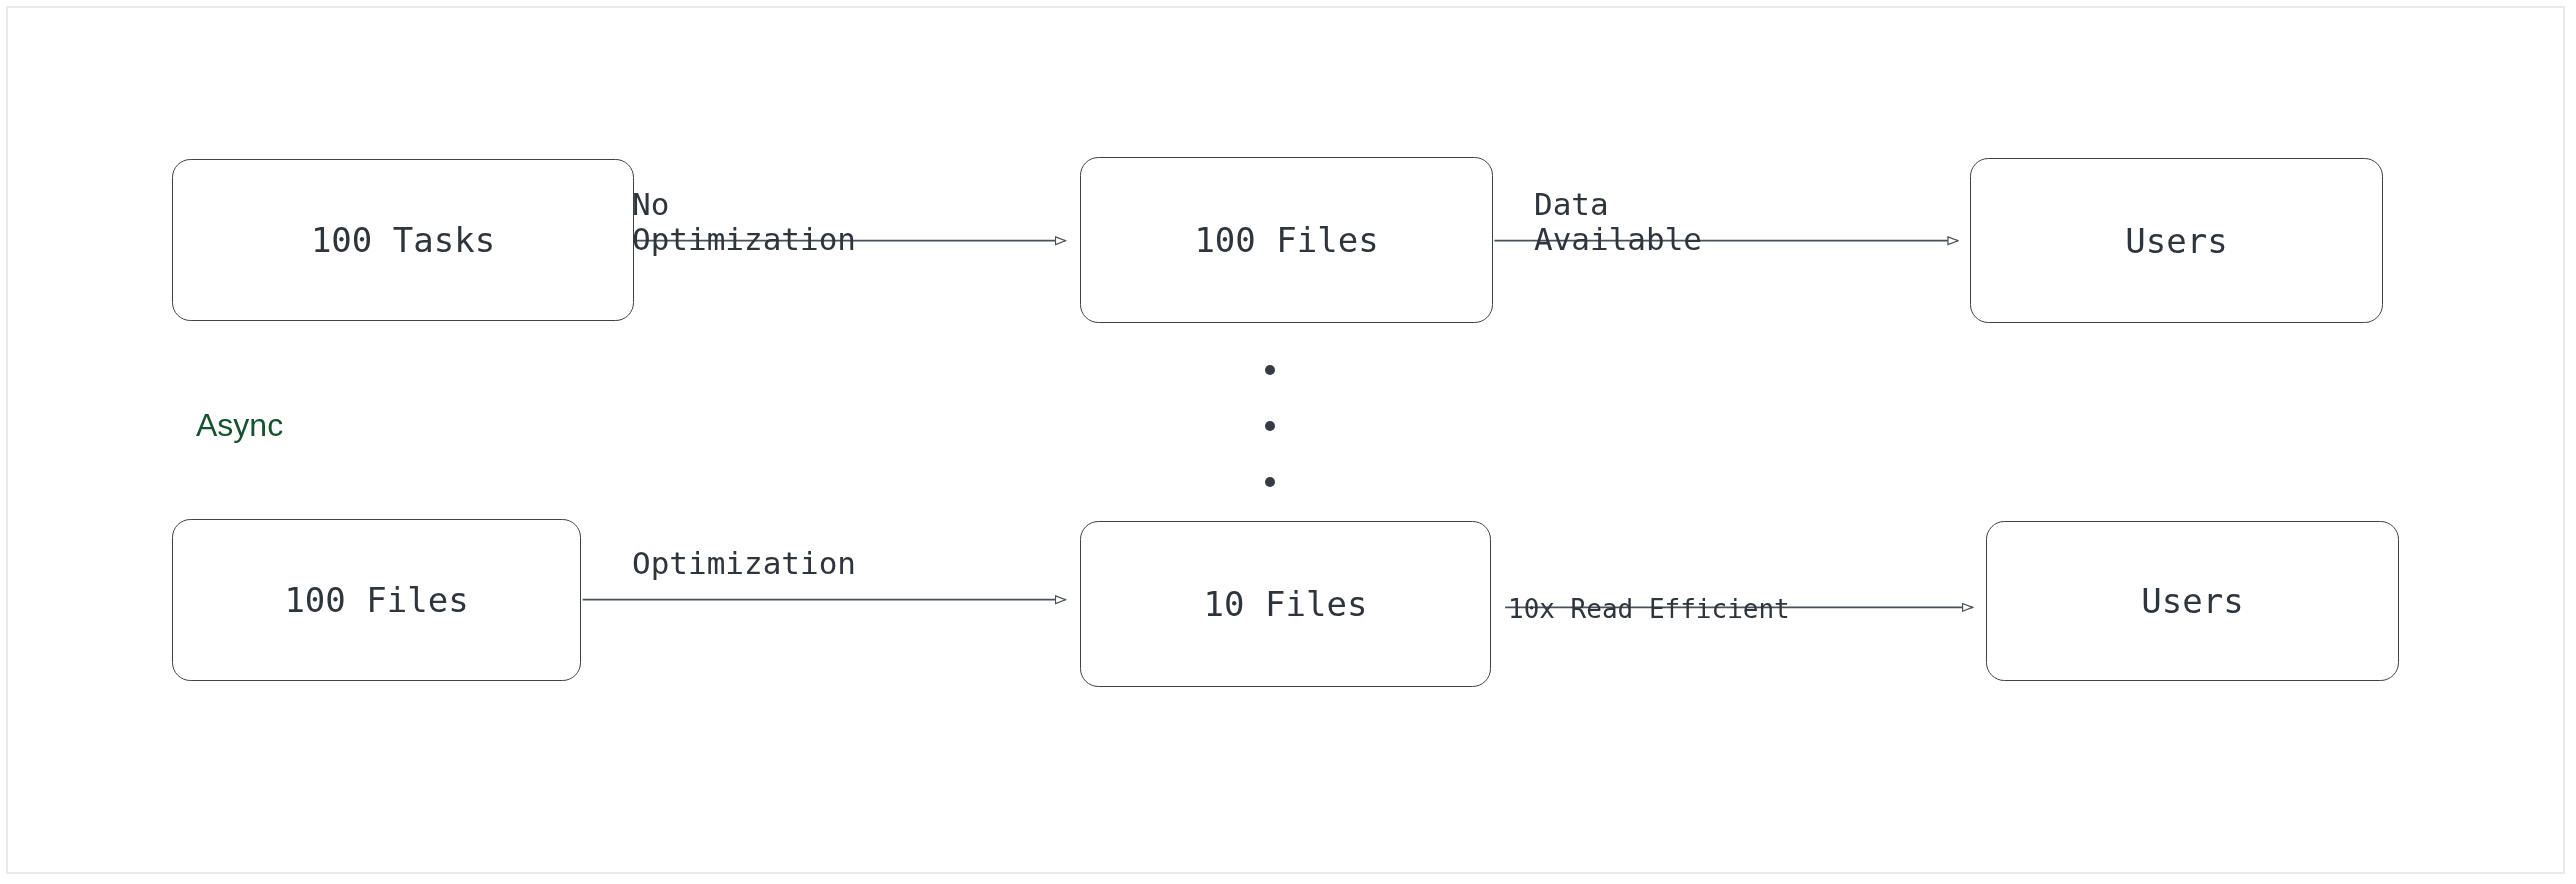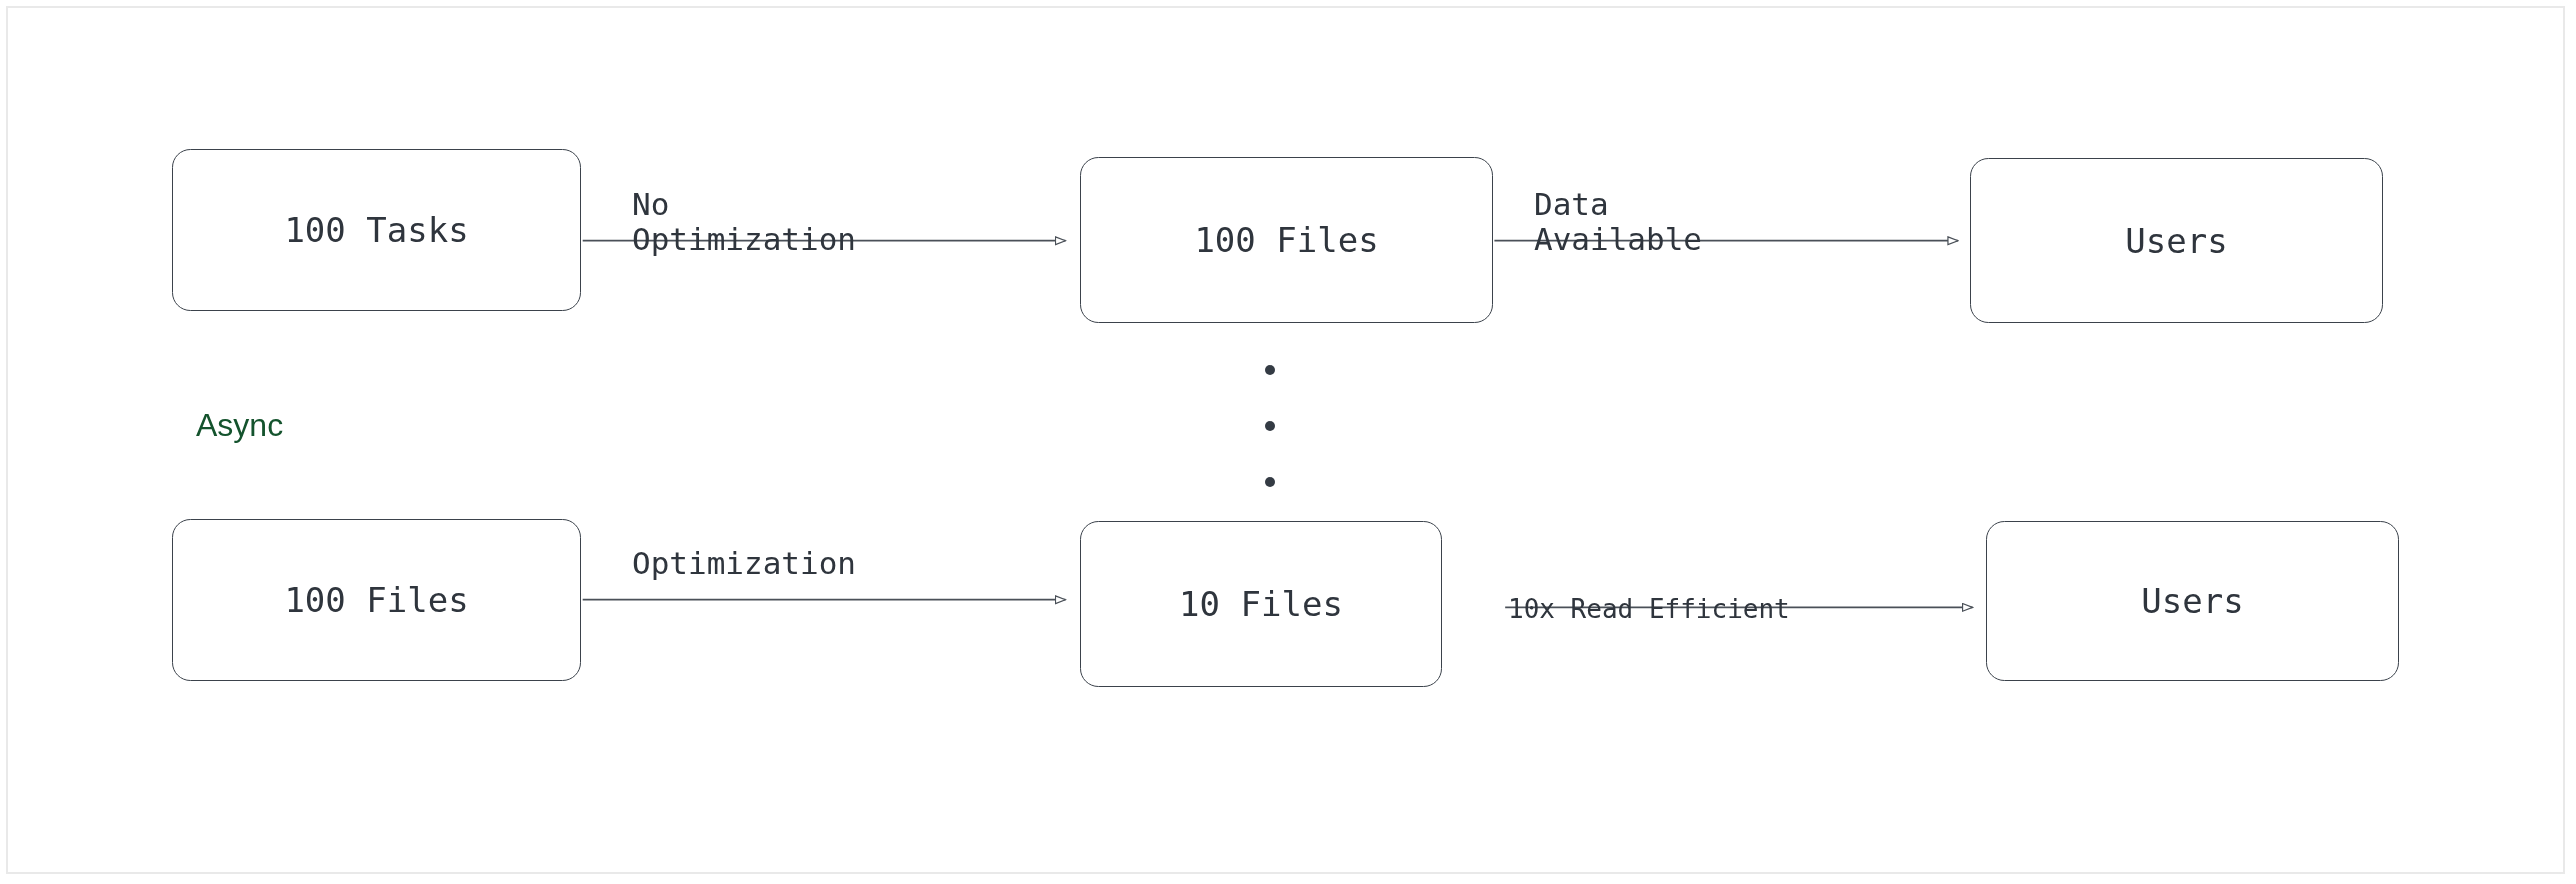--- a/index.html
+++ b/index.html
@@ -115,21 +115,21 @@
 
     <line x1="758" y1="313" x2="1386" y2="313" stroke="#4a5058" stroke-width="2.2" marker-end="url(#openArrow)"></line>
 
     <line x1="1944" y1="313" x2="2547" y2="313" stroke="#4a5058" stroke-width="2.2" marker-end="url(#openArrow)"></line>
 
     <line x1="758" y1="780" x2="1386" y2="780" stroke="#4a5058" stroke-width="2.2" marker-end="url(#openArrow)"></line>
 
     <line x1="1958" y1="790" x2="2566" y2="790" stroke="#4a5058" stroke-width="2.2" marker-end="url(#openArrow)"></line>
   </svg>
 
-  <div class="node" style="left:172px; top:149px; width:409px; height:162px;">
+  <div class="node" style="left:172px; top:159px; width:462px; height:162px;">
     <span>100 Tasks</span>
   </div>
 
   <div class="node" style="left:1080px; top:157px; width:413px; height:166px;">
     <span>100 Files</span>
   </div>
 
   <div class="node" style="left:1970px; top:158px; width:413px; height:165px;">
     <span>Users</span>
   </div>
@@ -149,21 +149,21 @@
   </div>
 
   <div class="dot" style="left:1265px; top:365px;"></div>
   <div class="dot" style="left:1265px; top:421px;"></div>
   <div class="dot" style="left:1265px; top:477px;"></div>
 
   <div class="node" style="left:172px; top:519px; width:409px; height:162px;">
     <span>100 Files</span>
   </div>
 
-  <div class="node" style="left:1080px; top:521px; width:362px; height:166px;">
+  <div class="node" style="left:1080px; top:521px; width:411px; height:166px;">
     <span>10 Files</span>
   </div>
 
   <div class="node" style="left:1986px; top:521px; width:413px; height:160px;">
     <span>Users</span>
   </div>
 
   <div class="edge-label" style="left:632px; top:546px; width:384px;">
     <span class="ln">Optimization</span>
   </div>

